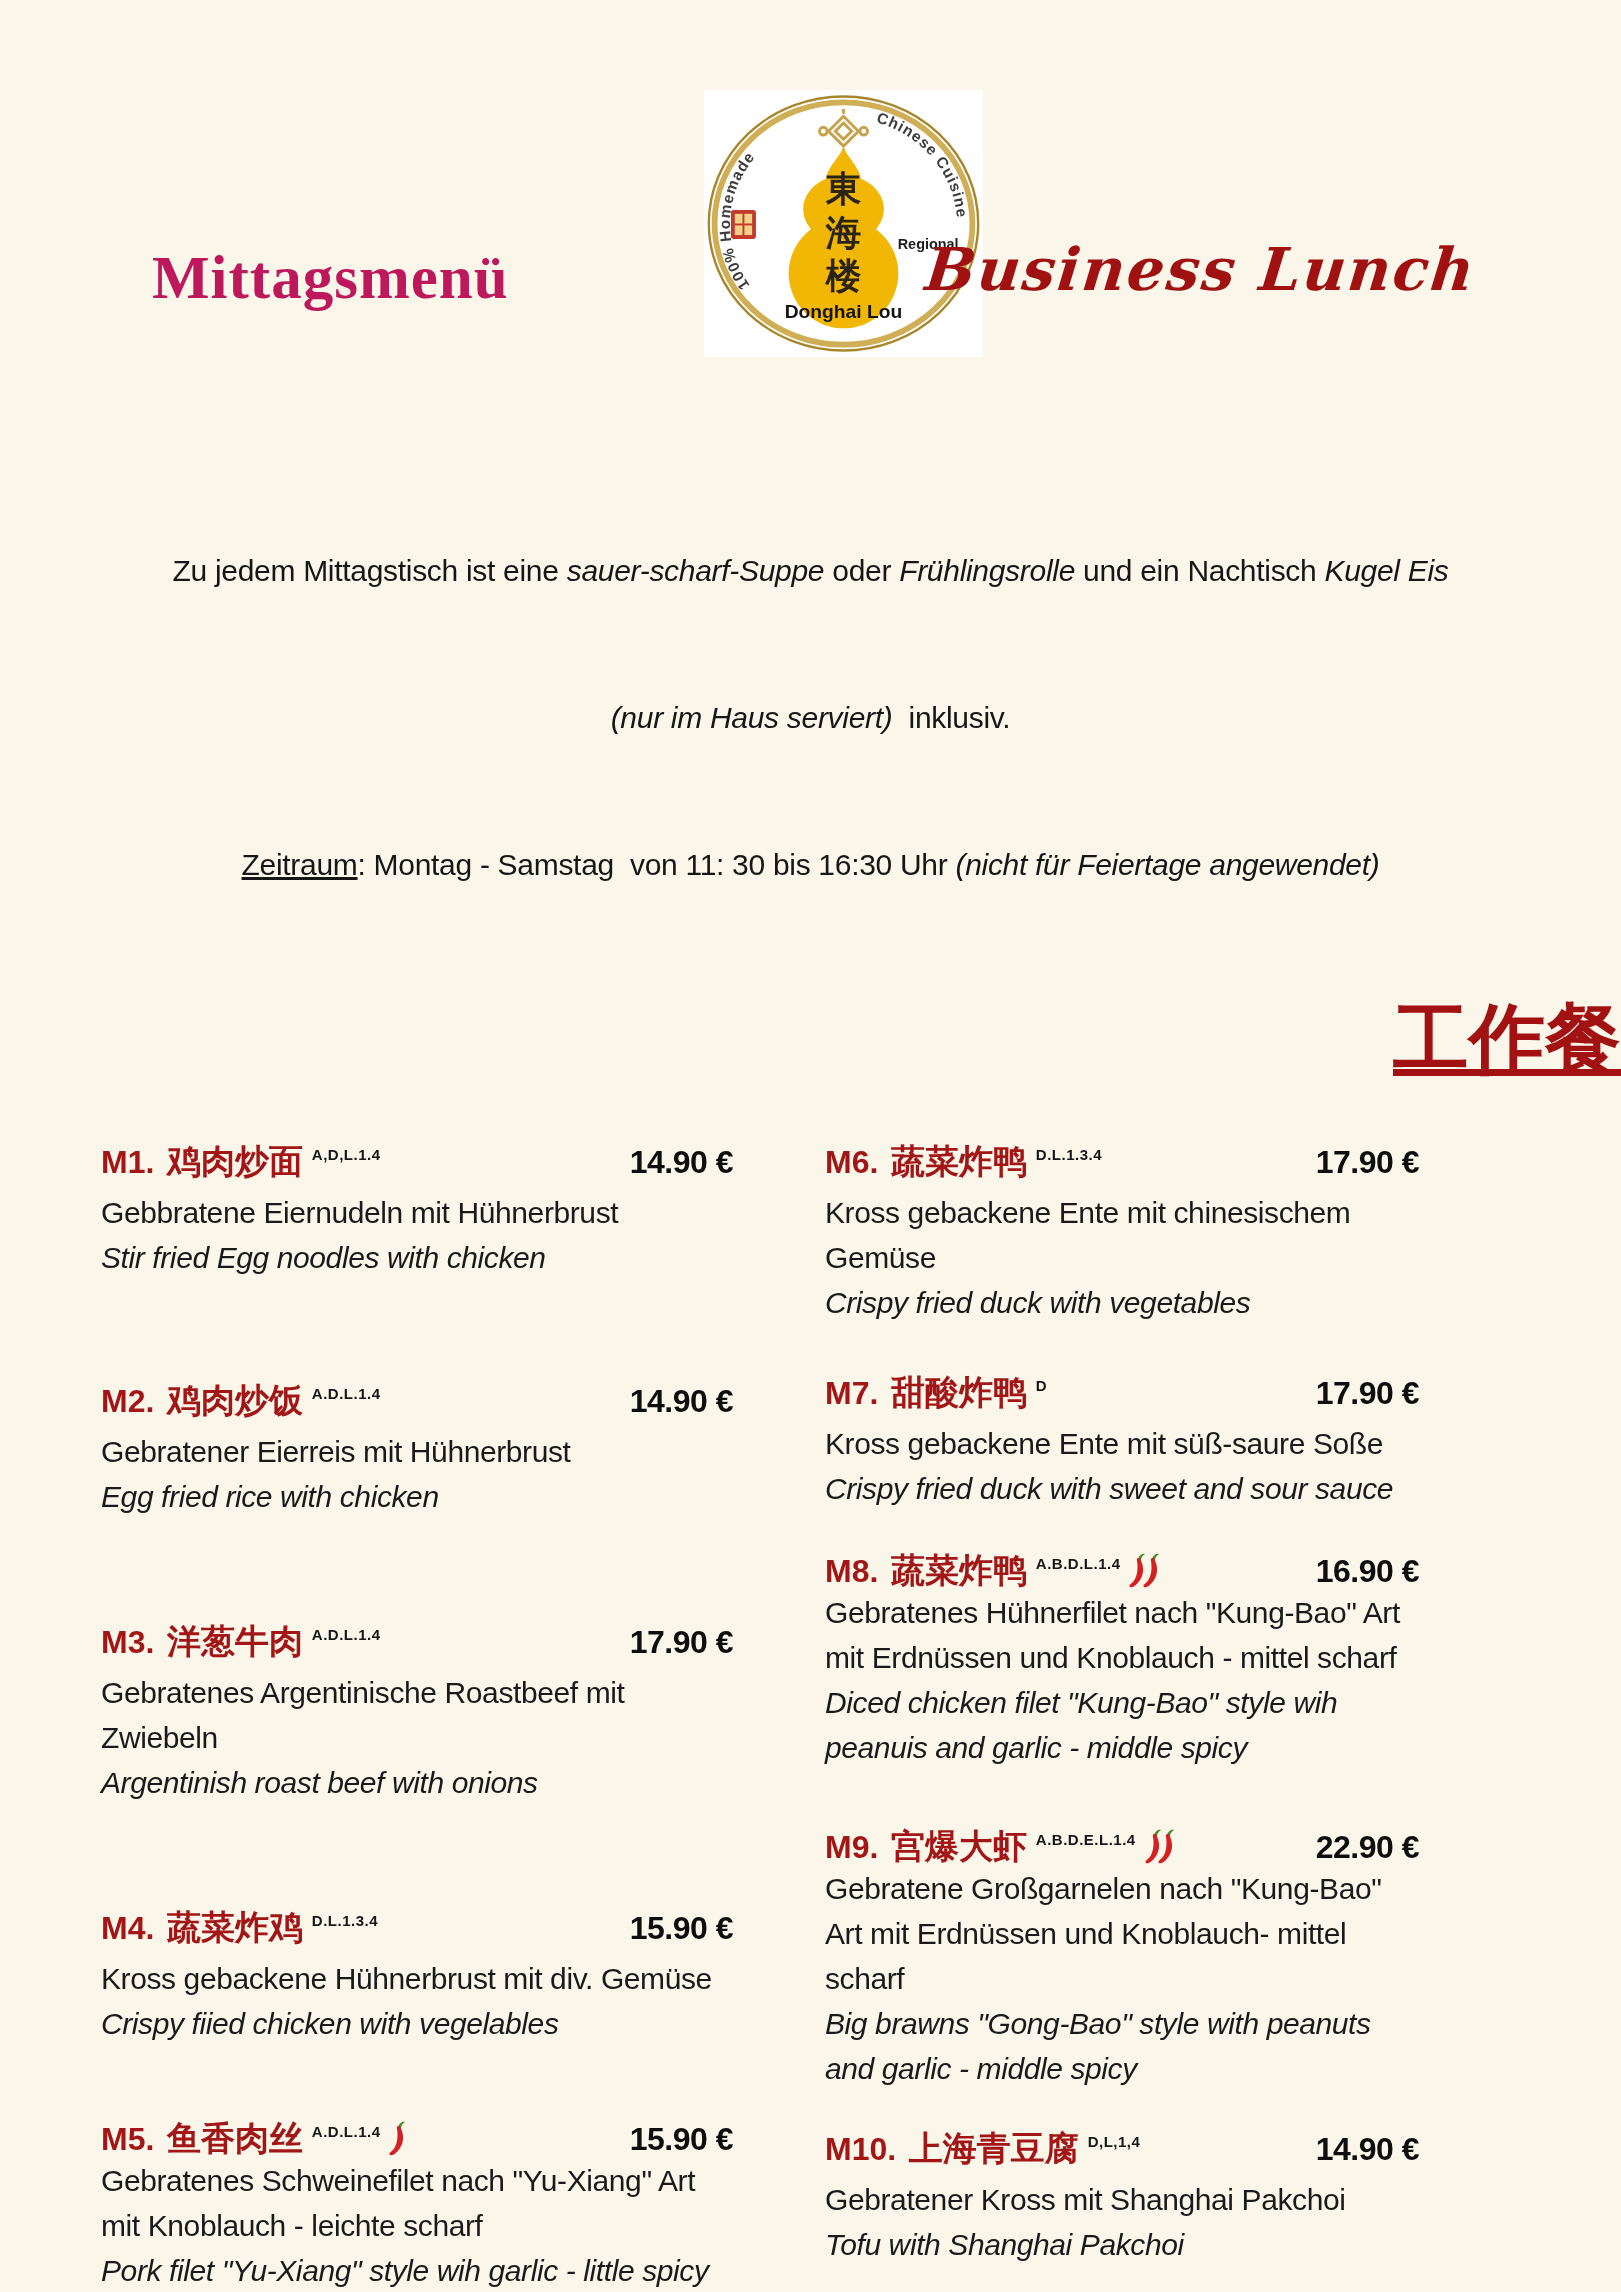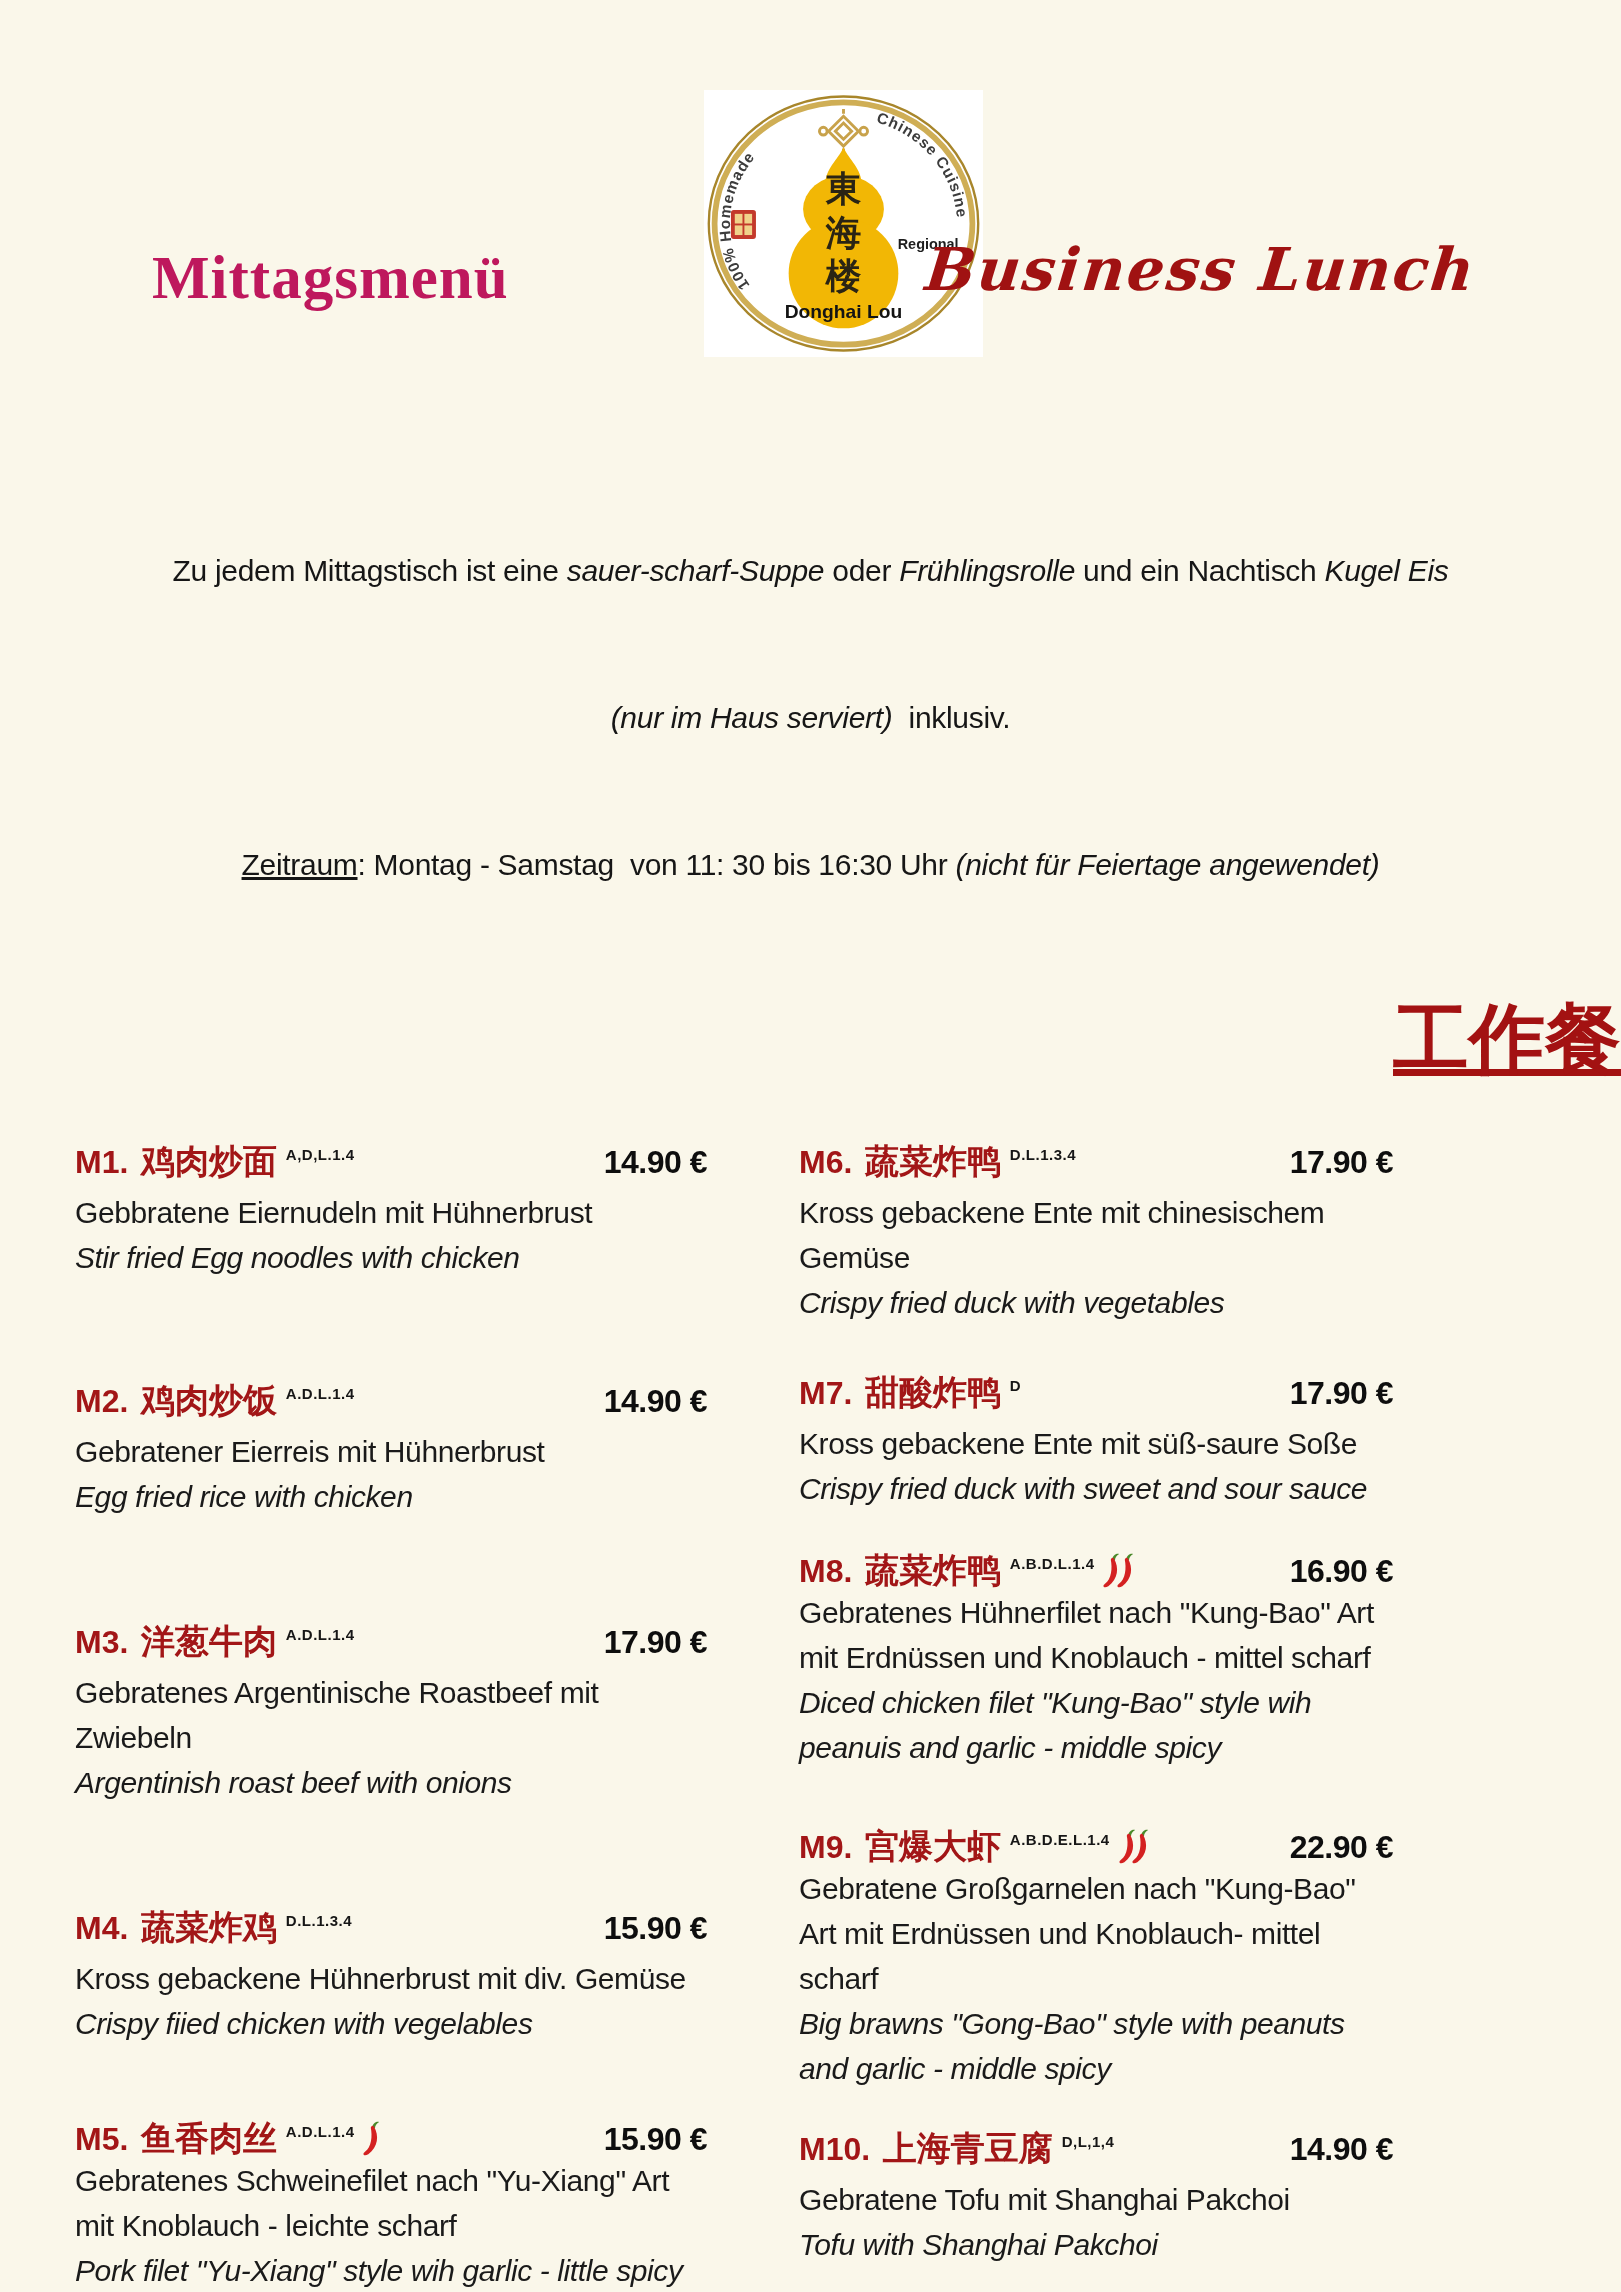--- a/index.html
+++ b/index.html
@@ -41,21 +41,21 @@
   .u{text-decoration:underline;}
   
   .cn-title{
     margin-top:51px;
     text-align:right;
     font-size:76px;font-weight:bold;color:#a31212;
     font-family:"Liberation Sans", sans-serif;
     text-decoration:underline;
   }
   
-  .menu{display:flex;margin-top:47px;padding-left:75px;}
+  .menu{display:flex;margin-top:47px;padding-left:101px;}
   .col-left{width:632px;margin-right:92px;flex:none;}
   .col-right{width:594px;flex:none;}
   .item-head{display:flex;align-items:baseline;height:51px;}
   .code{font-size:32px;font-weight:bold;color:#a21617;flex:none;}
   .cn{font-size:34px;font-weight:bold;color:#a21617;margin-left:12.7px;flex:none;font-family:"Liberation Sans", sans-serif;}
   .alg{font-size:15px;font-weight:bold;color:#161616;margin-left:8.8px;position:relative;top:-12.7px;letter-spacing:0.5px;flex:none;}
   .spacer{flex:1;}
   .price{font-size:32px;font-weight:bold;color:#0e0e0e;flex:none;letter-spacing:-0.5px;}
   .de,.en{font-size:30px;line-height:45px;letter-spacing:-0.4px;color:#1a1a1a;}
   .en{font-style:italic;}
@@ -271,19 +271,19 @@
     </div>
 
     <div class="item">
       <div class="item-head">
         <span class="code">M10.</span>
         <span class="cn">上海青豆腐</span>
         <span class="alg">D,L,1,4</span>
         <span class="spacer"></span>
         <span class="price">14.90 €</span>
       </div>
-      <div class="de">Gebratene Tofu mit Shanghai Pakchoi</div>
+      <div class="de">Gebratener Kross mit Shanghai Pakchoi</div>
       <div class="en">Tofu with Shanghai Pakchoi</div>
     </div>
 
   </div>
 </div>
 
 
 </body></html>

